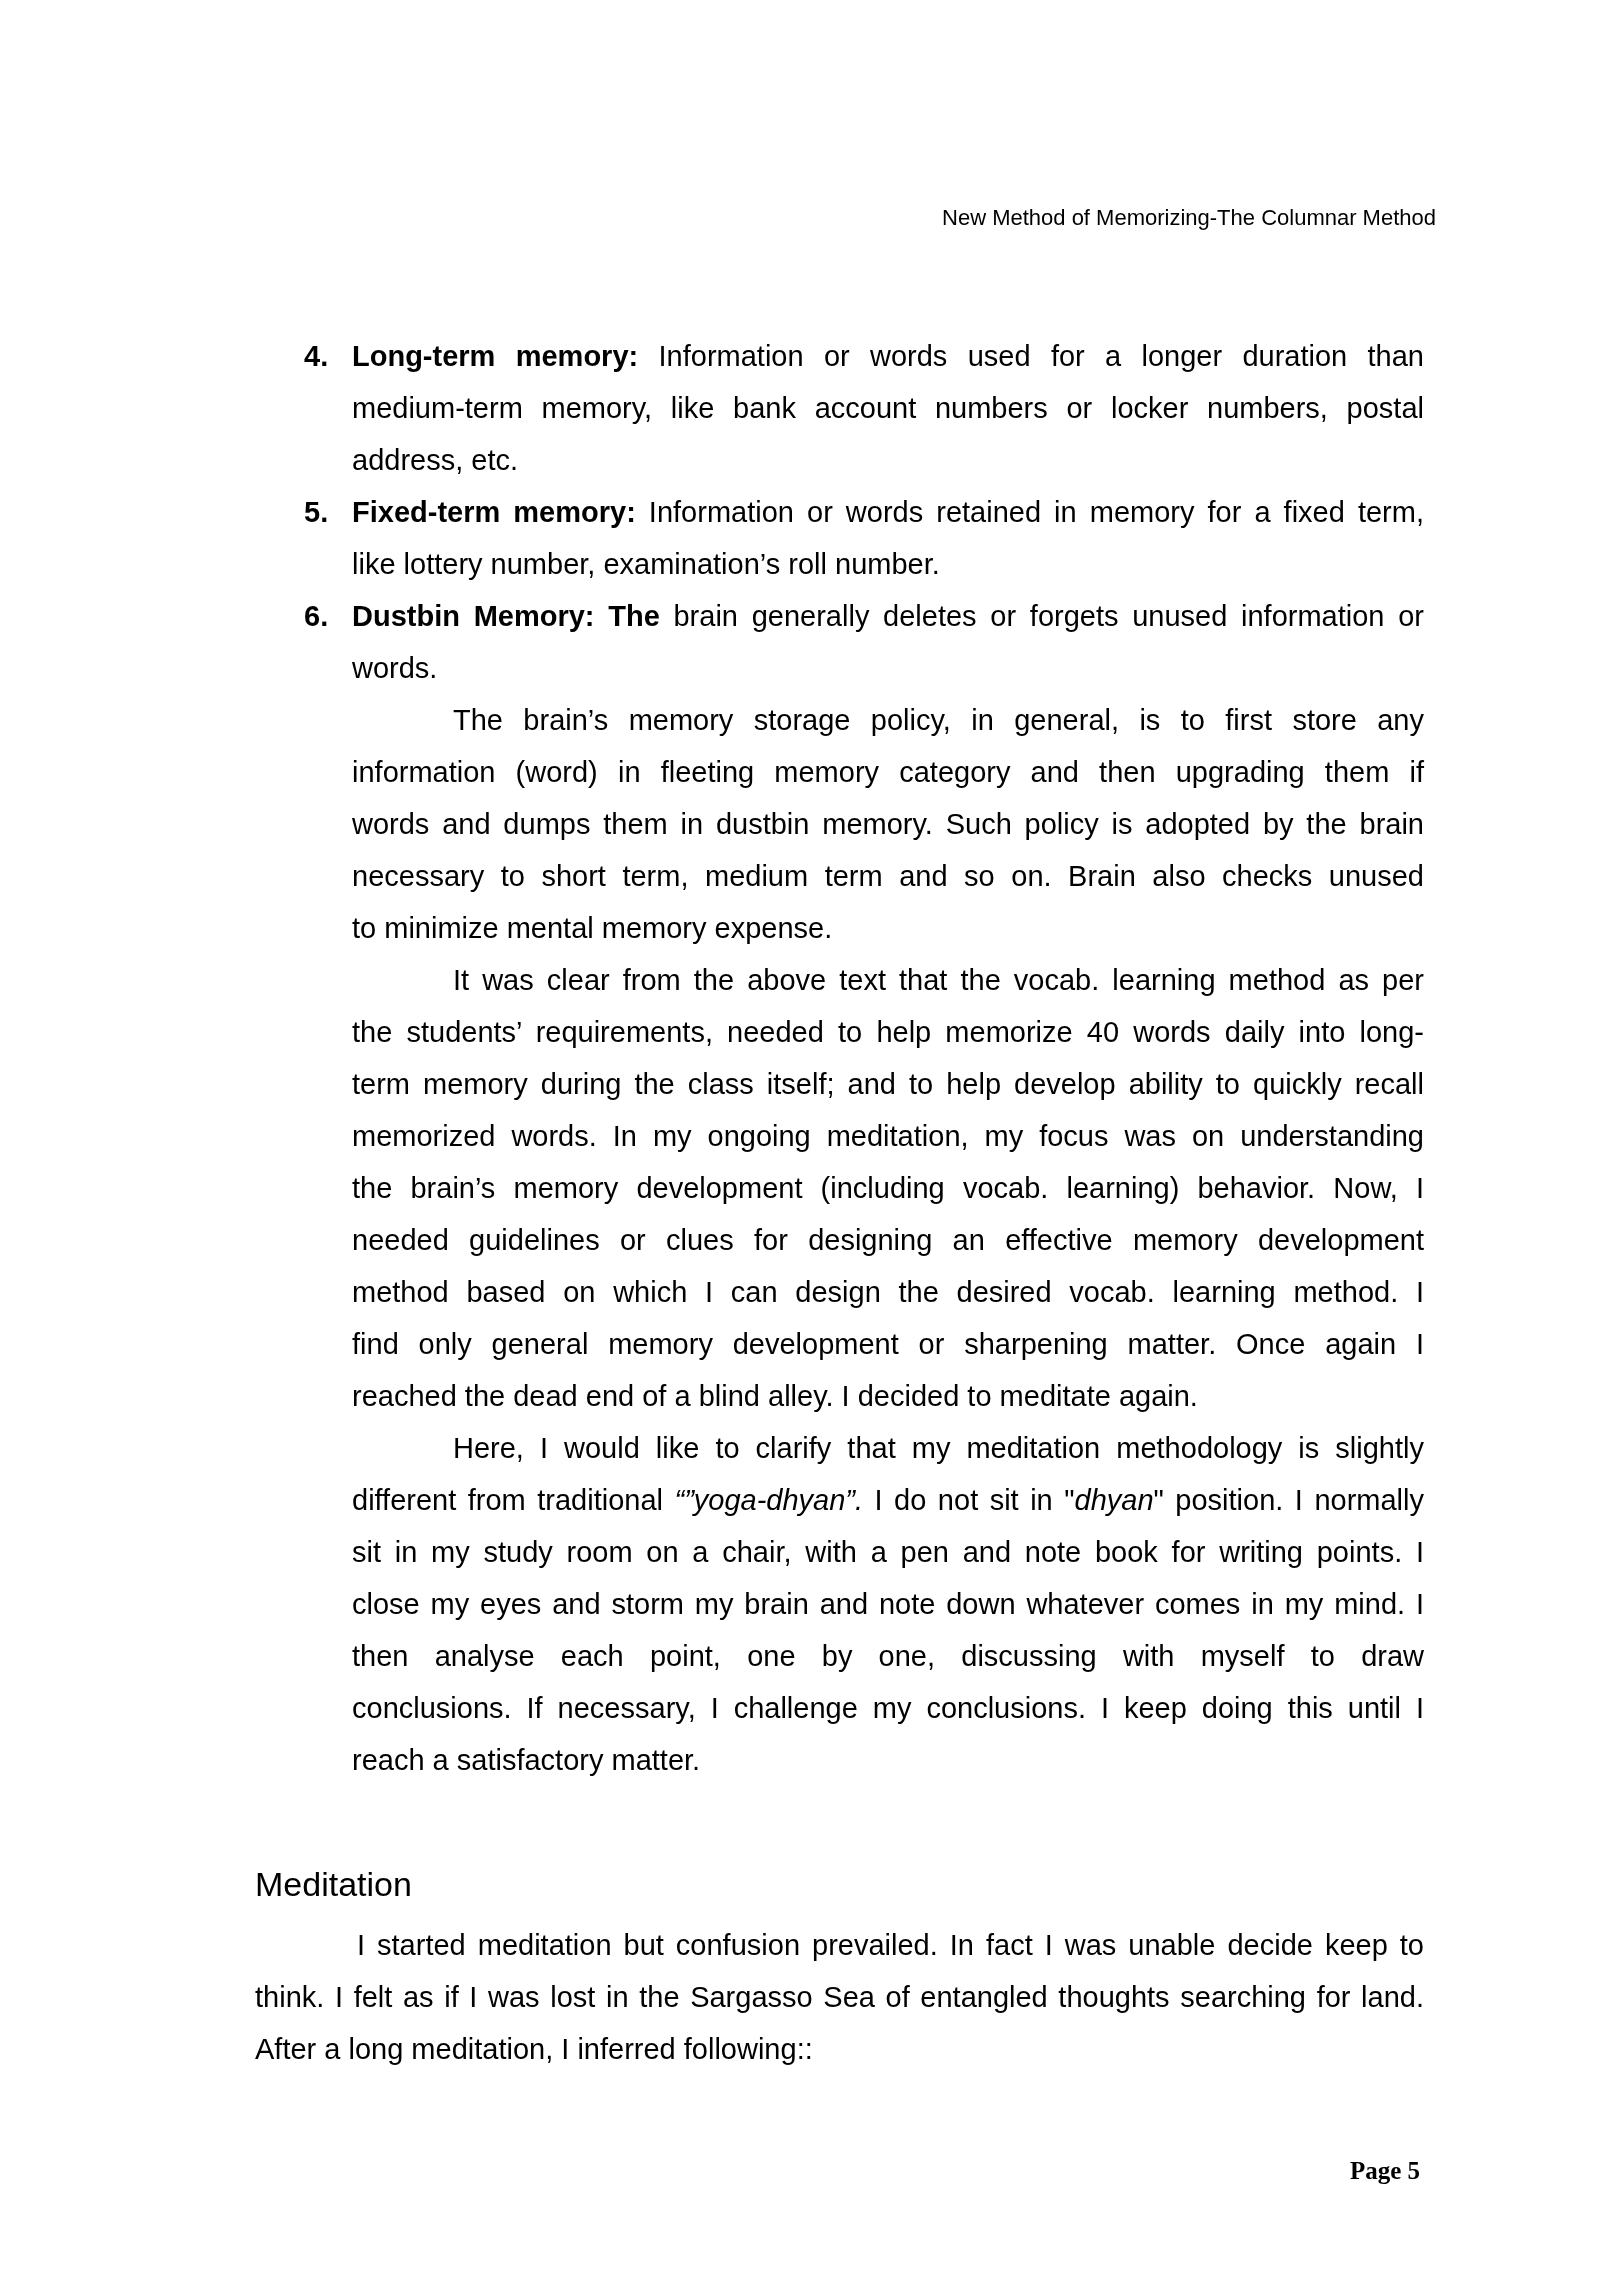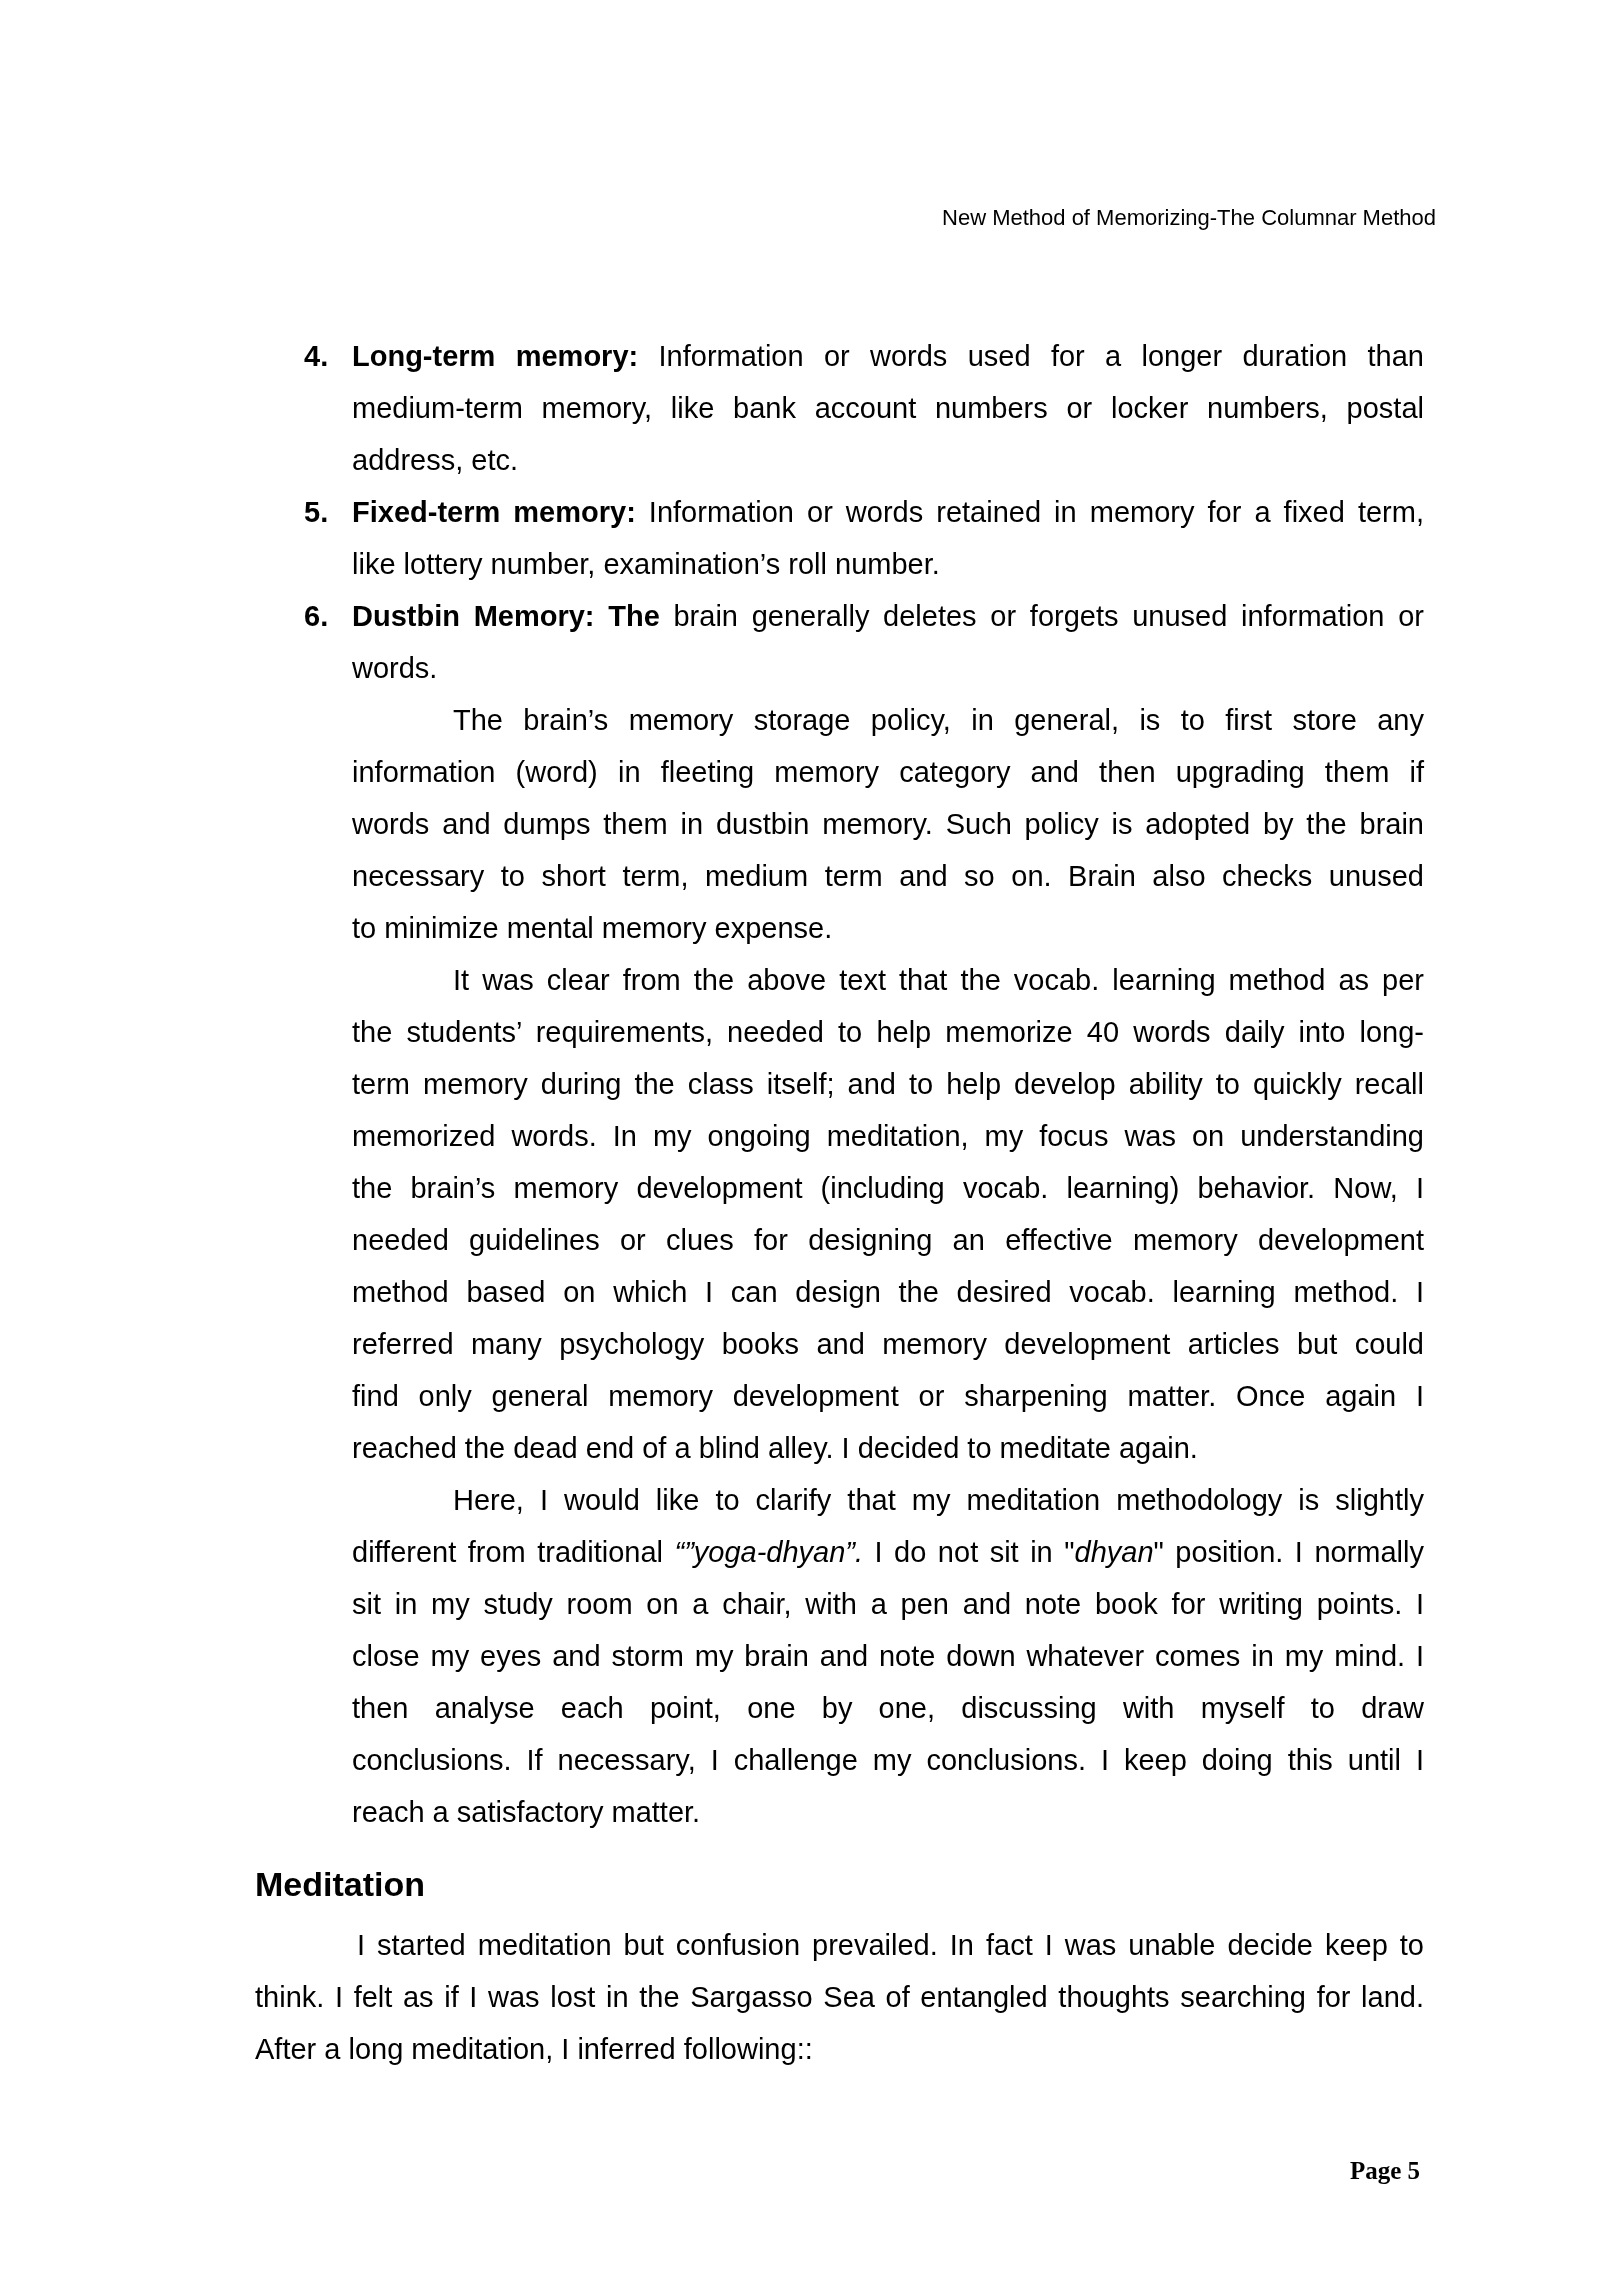--- a/index.html
+++ b/index.html
@@ -52,21 +52,21 @@
     text-indent: 101px;
   }
   .b { font-weight: bold; }
   .i { font-style: italic; }
   .section-heading {
     position: absolute;
     left: 255px;
     top: 1858px;
     margin: 0;
     font-size: 34px;
-    font-weight: bold;
+    font-weight: normal;
     line-height: 52px;
   }
   .med-para {
     position: absolute;
     left: 255px;
     top: 1919px;
     width: 1169px;
   }
   .med-para .line.indent {
     text-indent: 102px;
@@ -114,21 +114,20 @@
         <div class="line last"><span>to minimize mental memory expense.</span></div>
       </div>
       <div class="para">
         <div class="line indent"><span>It was clear from the above text that the vocab. learning method as per</span></div>
         <div class="line"><span>the students’ requirements, needed to help memorize 40 words daily into long-</span></div>
         <div class="line"><span>term memory during the class itself; and to help develop ability to quickly recall</span></div>
         <div class="line"><span>memorized words.  In my ongoing meditation, my focus was on understanding</span></div>
         <div class="line"><span>the brain’s memory development (including vocab. learning) behavior. Now, I</span></div>
         <div class="line"><span>needed guidelines or clues for designing an effective memory development</span></div>
         <div class="line"><span>method based on which I can design the desired vocab. learning method. I</span></div>
-        <div class="line"><span>referred many psychology books and memory development articles but could</span></div>
         <div class="line"><span>find only general memory development or sharpening matter. Once again I</span></div>
         <div class="line last"><span>reached the dead end of a blind alley. I decided to meditate again.</span></div>
       </div>
       <div class="para">
         <div class="line indent"><span>Here, I would like to clarify that my meditation methodology is slightly</span></div>
         <div class="line"><span>different from traditional </span><span class="i">“”yoga-dhyan”.</span><span> I do not sit in "</span><span class="i">dhyan</span><span>" position. I normally</span></div>
         <div class="line"><span>sit in my study room on a chair, with a pen and note book for writing points. I</span></div>
         <div class="line"><span>close my eyes and storm my brain and note down whatever comes in my mind. I</span></div>
         <div class="line"><span>then analyse each point, one by one, discussing with myself to draw</span></div>
         <div class="line"><span>conclusions. If necessary, I challenge my conclusions. I keep doing this until I</span></div>

